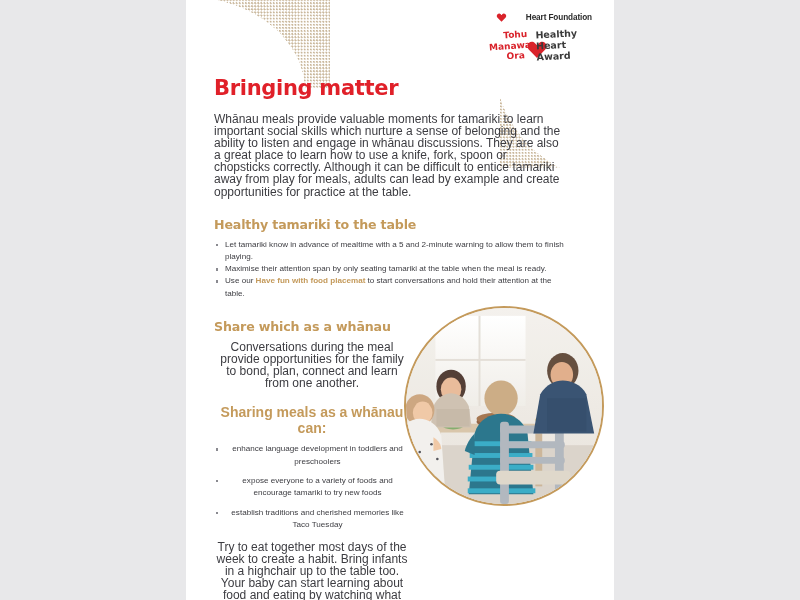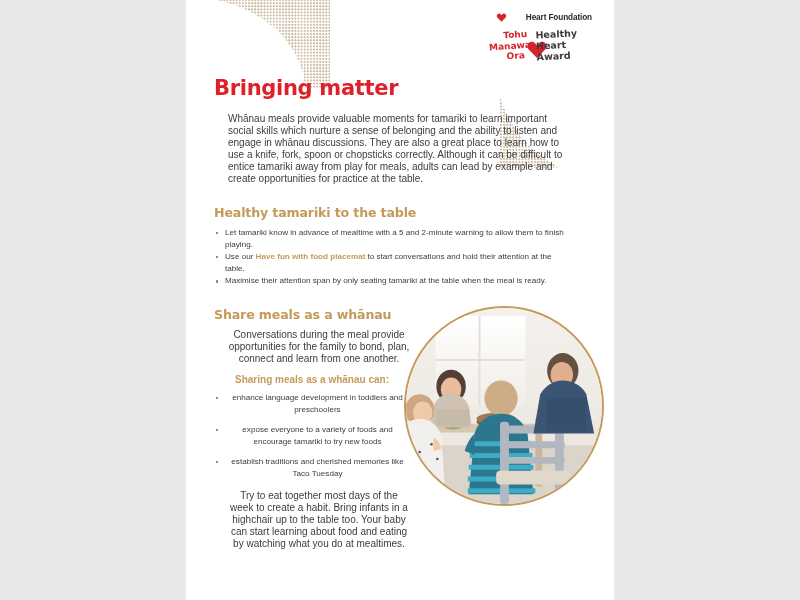--- a/index.html
+++ b/index.html
@@ -76,26 +76,26 @@
     font-size:21px;font-weight:bold;letter-spacing:-0.3px;
     color:#e02029;line-height:1;
   }
   h2.sec{
     margin:20px 0 7px 0;
     font-family:"DejaVu Sans",sans-serif;
     font-size:12.6px;font-weight:bold;letter-spacing:-0.15px;
     color:#c49a5b;line-height:1.15;
   }
   h3.sub{
-    margin:9px 0 7px 0;
-    font-size:10px;font-weight:bold;color:#c49a5b;
+    margin:15px 0 7px 0;
+    font-size:14px;font-weight:bold;color:#c49a5b;
   }
   p.body{
-    margin:0 0 8px 14px;
-    font-size:10px;line-height:12.1px;color:#3c3c41;
+    margin:0 0 8px 0;
+    font-size:12px;line-height:12.1px;color:#3c3c41;
   }
   a.inline-link{color:#c49a5b;font-weight:bold;text-decoration:none;}
 
   ul.blist{margin:0;padding:0;list-style:none;}
   ul.blist li{
     position:relative;padding-left:11px;
     font-size:8.1px;line-height:12.1px;color:#3c3c41;
   }
   ul.blist li::before{
     content:"";position:absolute;left:2px;top:5px;
@@ -156,25 +156,25 @@
     <div class="col">
 
       <h1 class="title">Bringing matter</h1>
 
       <p class="body">Whānau meals provide valuable moments for tamariki to learn important social skills which nurture a sense of belonging and the ability to listen and engage in whānau discussions. They are also a great place to learn how to use a knife, fork, spoon or chopsticks correctly. Although it can be difficult to entice tamariki away from play for meals, adults can lead by example and create opportunities for practice at the table.</p>
 
       <h2 class="sec">Healthy tamariki to the table</h2>
 
       <ul class="blist tight">
         <li>Let tamariki know in advance of mealtime with a 5 and 2-minute warning to allow them to finish playing.</li>
+        <li>Maximise their attention span by only seating tamariki at the table when the meal is ready.</li>
         <li><span>Use our </span><a class="inline-link" href="#">Have fun with food placemat</a><span> to start conversations and hold their attention at the table.</span></li>
-        <li>Maximise their attention span by only seating tamariki at the table when the meal is ready.</li>
       </ul>
 
-      <h2 class="sec">Share meals as a whānau</h2>
+      <h2 class="sec">Share which as a whānau</h2>
 
       <div class="col-narrow">
         <p class="body">Conversations during the meal provide opportunities for the family to bond, plan, connect and learn from one another.</p>
 
         <h3 class="sub">Sharing meals as a whānau can:</h3>
 
         <ul class="blist loose">
           <li>enhance language development in toddlers and preschoolers</li>
           <li>expose everyone to a variety of foods and encourage tamariki to try new foods</li>
           <li>establish traditions and cherished memories like Taco Tuesday</li>

